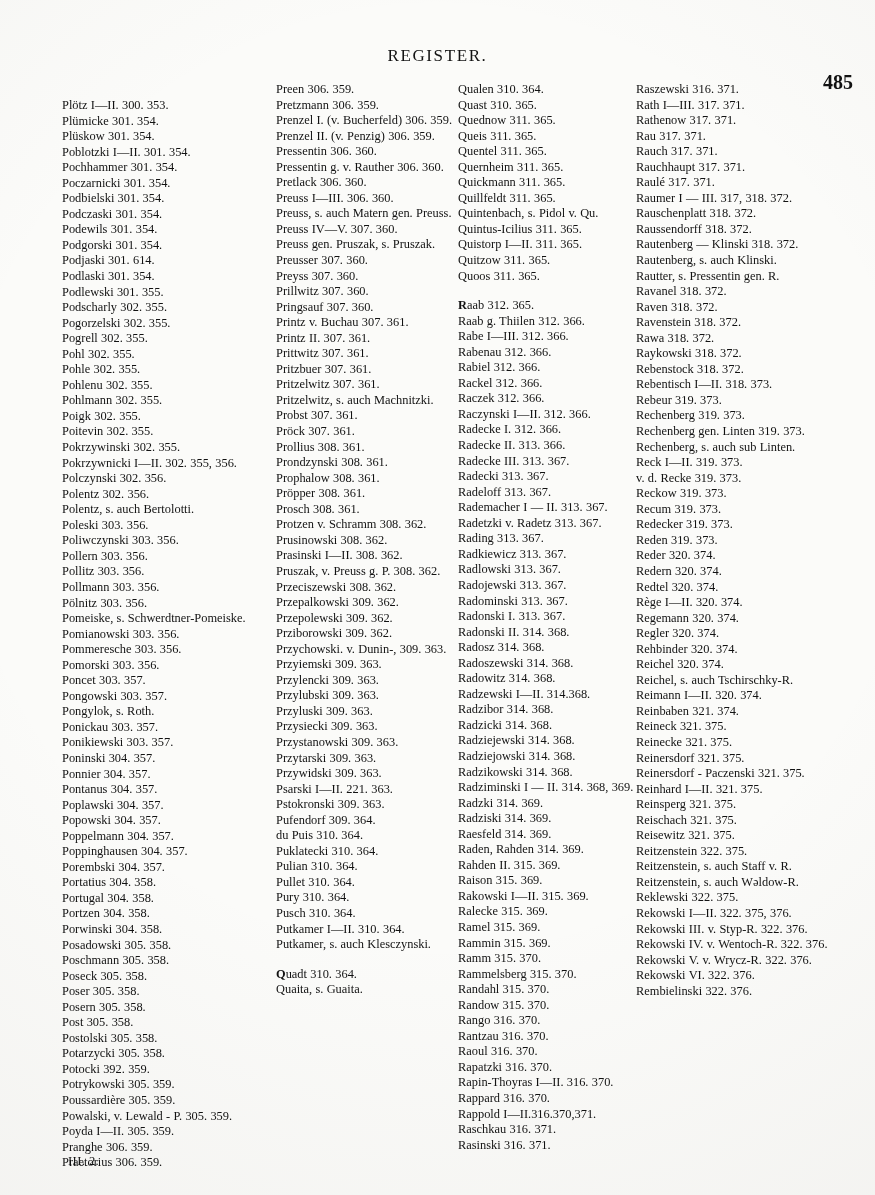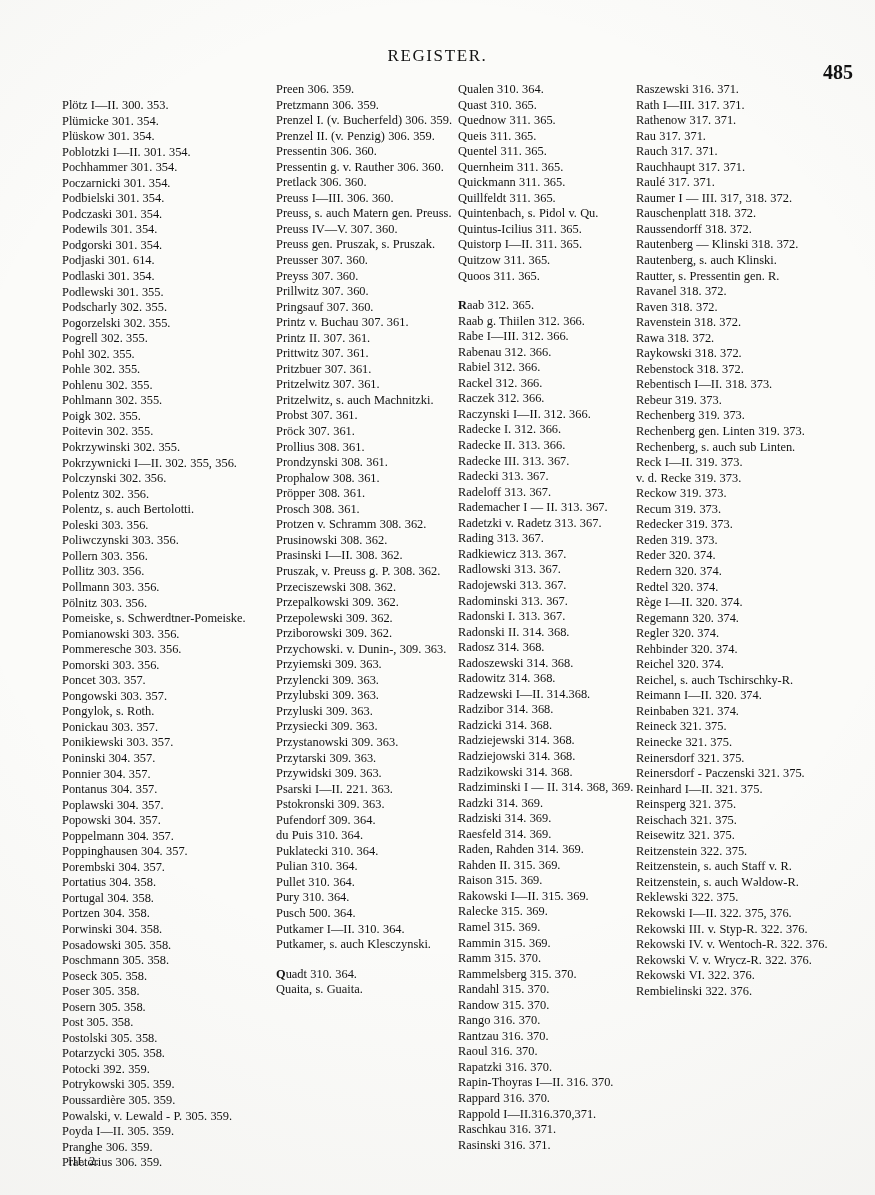--- a/index.html
+++ b/index.html
@@ -41,21 +41,21 @@
     right: 0;
     text-align: center;
     font-size: 17px;
     letter-spacing: 1.6px;
     font-weight: 400;
     font-family: "Liberation Serif", "DejaVu Serif", serif;
   }
   .folio {
     position: absolute;
     right: 22px;
-    top: 15px;
+    top: 25px;
     font-size: 20px;
     font-weight: bold;
     font-family: "Liberation Serif", "DejaVu Serif", serif;
     text-align: center;
   }
   .columns {
     position: absolute;
     top: 82px;
     left: 62px;
     right: 16px;
@@ -231,21 +231,21 @@
         <p class="entry">Przytarski 309. 363.</p>
         <p class="entry">Przywidski 309. 363.</p>
         <p class="entry">Psarski I—II. 221. 363.</p>
         <p class="entry">Pstokronski 309. 363.</p>
         <p class="entry">Pufendorf 309. 364.</p>
         <p class="entry">du Puis 310. 364.</p>
         <p class="entry">Puklatecki 310. 364.</p>
         <p class="entry">Pulian 310. 364.</p>
         <p class="entry">Pullet 310. 364.</p>
         <p class="entry">Pury 310. 364.</p>
-        <p class="entry">Pusch 500. 364.</p>
+        <p class="entry">Pusch 310. 364.</p>
         <p class="entry">Putkamer I—II. 310. 364.</p>
         <p class="entry just">Putkamer, s. auch Klesczynski.</p>
         <div class="gap"></div>
         <p class="entry"><span class="initial">Q</span>uadt 310. 364.</p>
         <p class="entry">Quaita, s. Guaita.</p>
       </div>
     <div class="col col-3">
         <p class="entry">Qualen 310. 364.</p>
         <p class="entry">Quast 310. 365.</p>
         <p class="entry">Quednow 311. 365.</p>

